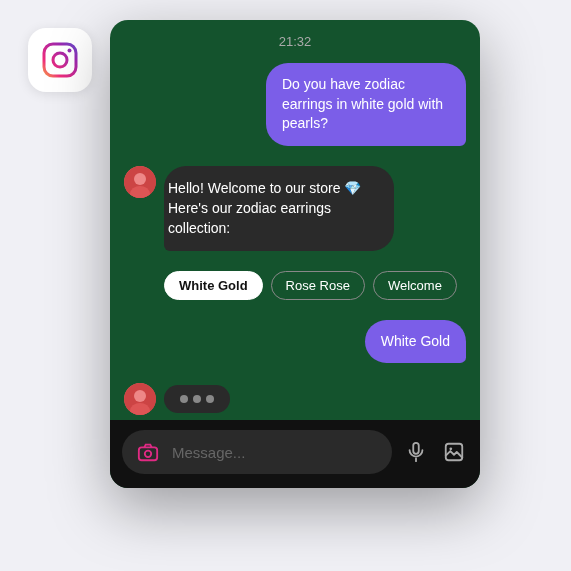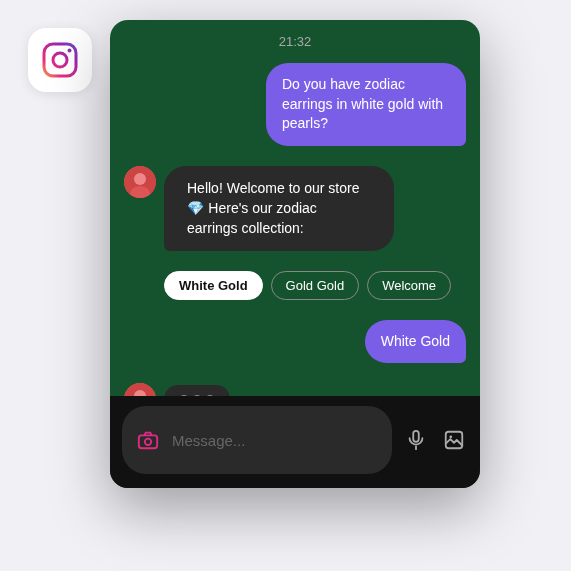--- a/index.html
+++ b/index.html
@@ -108,21 +108,21 @@
       overflow: hidden;
       display: flex;
       align-items: center;
       justify-content: center;
     }
 
     .bubble-in {
       background: #2a2a2a;
       color: white;
       border-radius: 22px 22px 22px 6px;
-      padding: 12px 23px;
+      padding: 12px 4px;
       max-width: 230px;
       font-size: 14px;
       line-height: 1.45;
     }
 
     
     .options-row {
       display: flex;
       gap: 8px;
       flex-wrap: wrap;
@@ -179,21 +179,21 @@
       gap: 10px;
       flex-shrink: 0;
     }
 
     .input-field-wrapper {
       flex: 1;
       background: #2a2a2a;
       border-radius: 24px;
       display: flex;
       align-items: center;
-      padding: 20px 12px;
+      padding: 8px 12px;
       gap: 10px;
     }
 
     .camera-icon-btn {
       width: 28px;
       height: 28px;
       flex-shrink: 0;
       display: flex;
       align-items: center;
       justify-content: center;
@@ -255,21 +255,21 @@
             <circle cx="16" cy="16" r="16" fill="#c44"></circle>
             <circle cx="16" cy="13" r="6" fill="#e88"></circle>
             <ellipse cx="16" cy="28" rx="10" ry="8" fill="#d55"></ellipse>
           </svg>
         </div>
         <div class="bubble-in">Hello! Welcome to our store 💎 Here's our zodiac earrings collection:</div>
       </div>
 
       <div class="options-row">
         <div class="option-pill selected">White Gold</div>
-        <div class="option-pill">Gold Gold</div>
+        <div class="option-pill">Rose Rose</div>
         <div class="option-pill">Welcome</div>
       </div>
 
       <div class="msg-out">
         <div class="bubble-out">White Gold</div>
       </div>
 
       <div class="typing-row">
         <div class="avatar">
           <svg width="32" height="32" viewBox="0 0 32 32">

